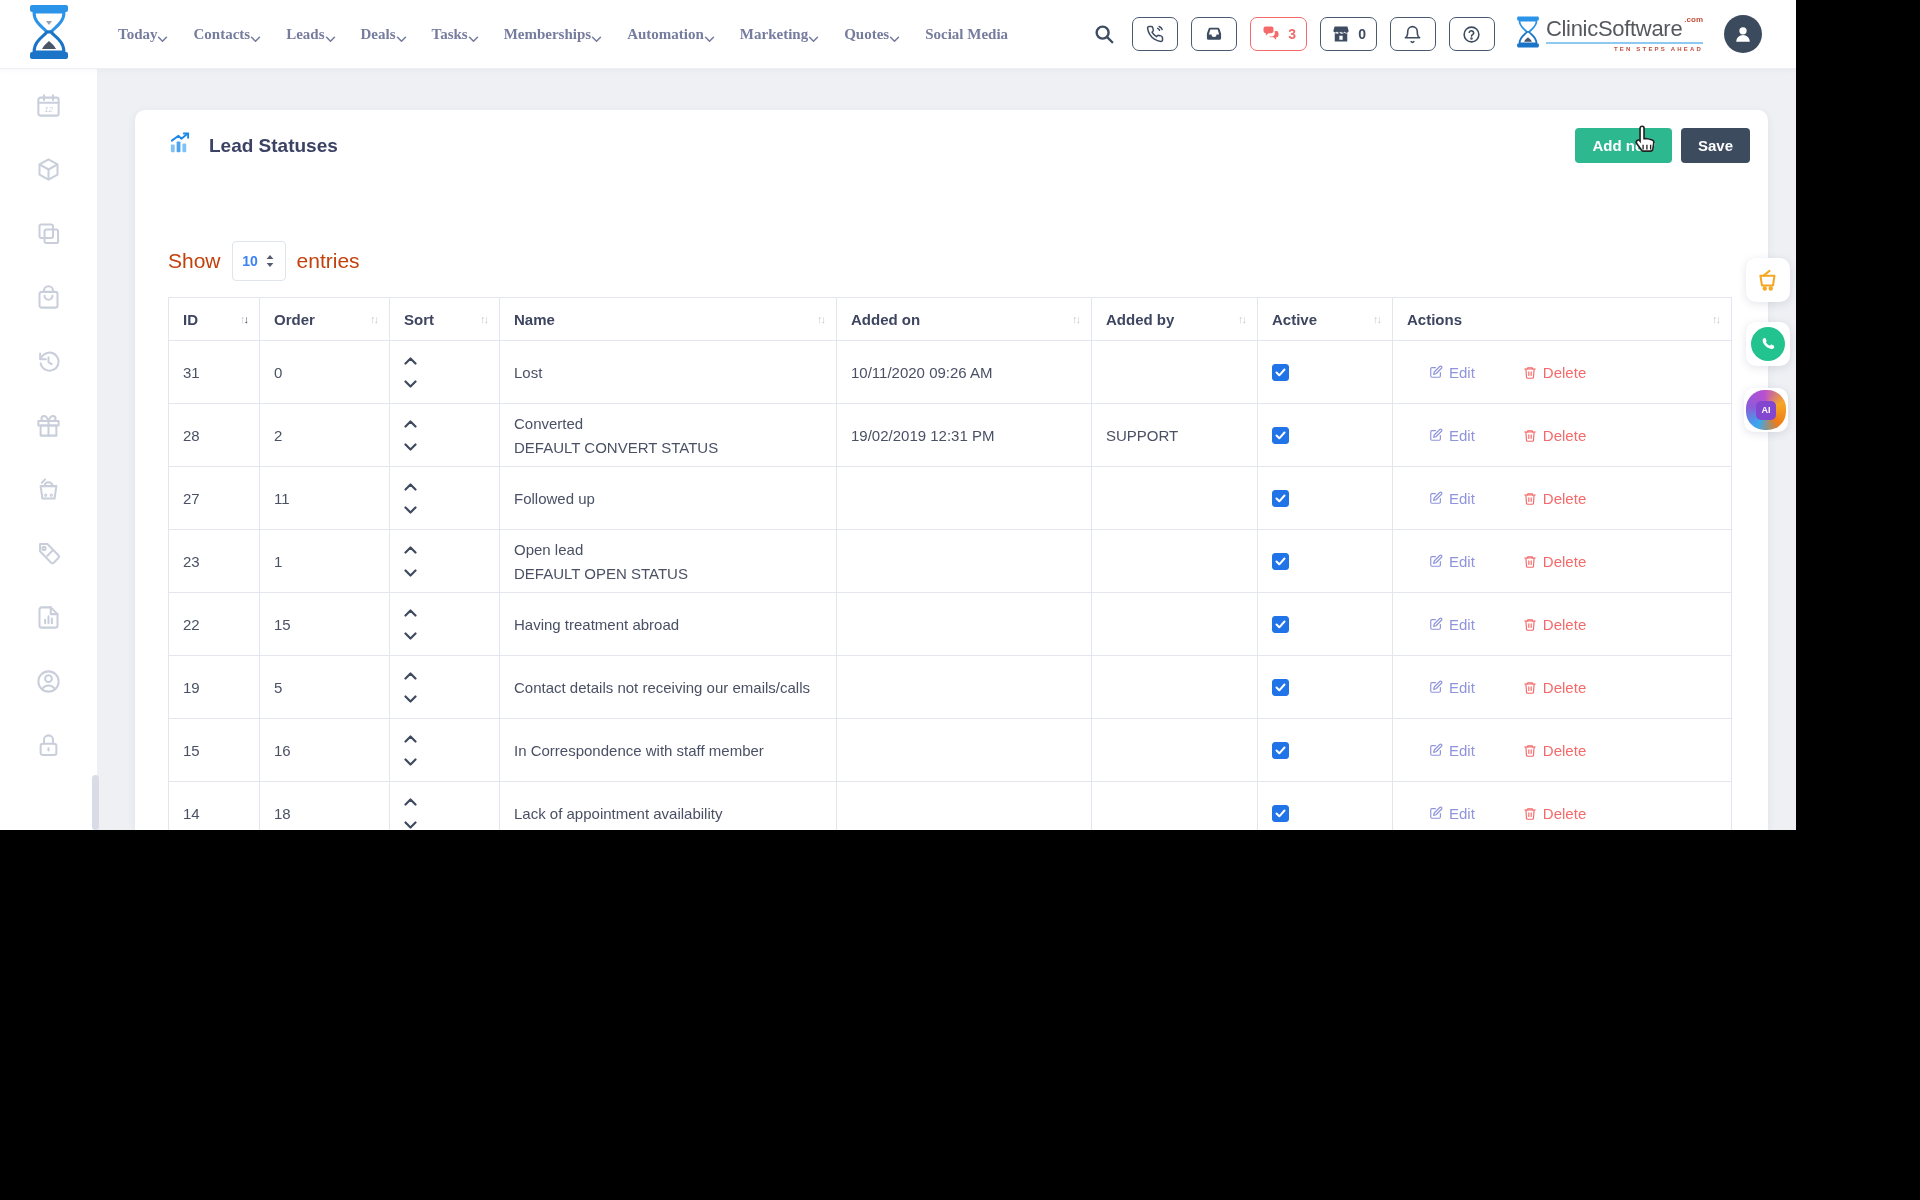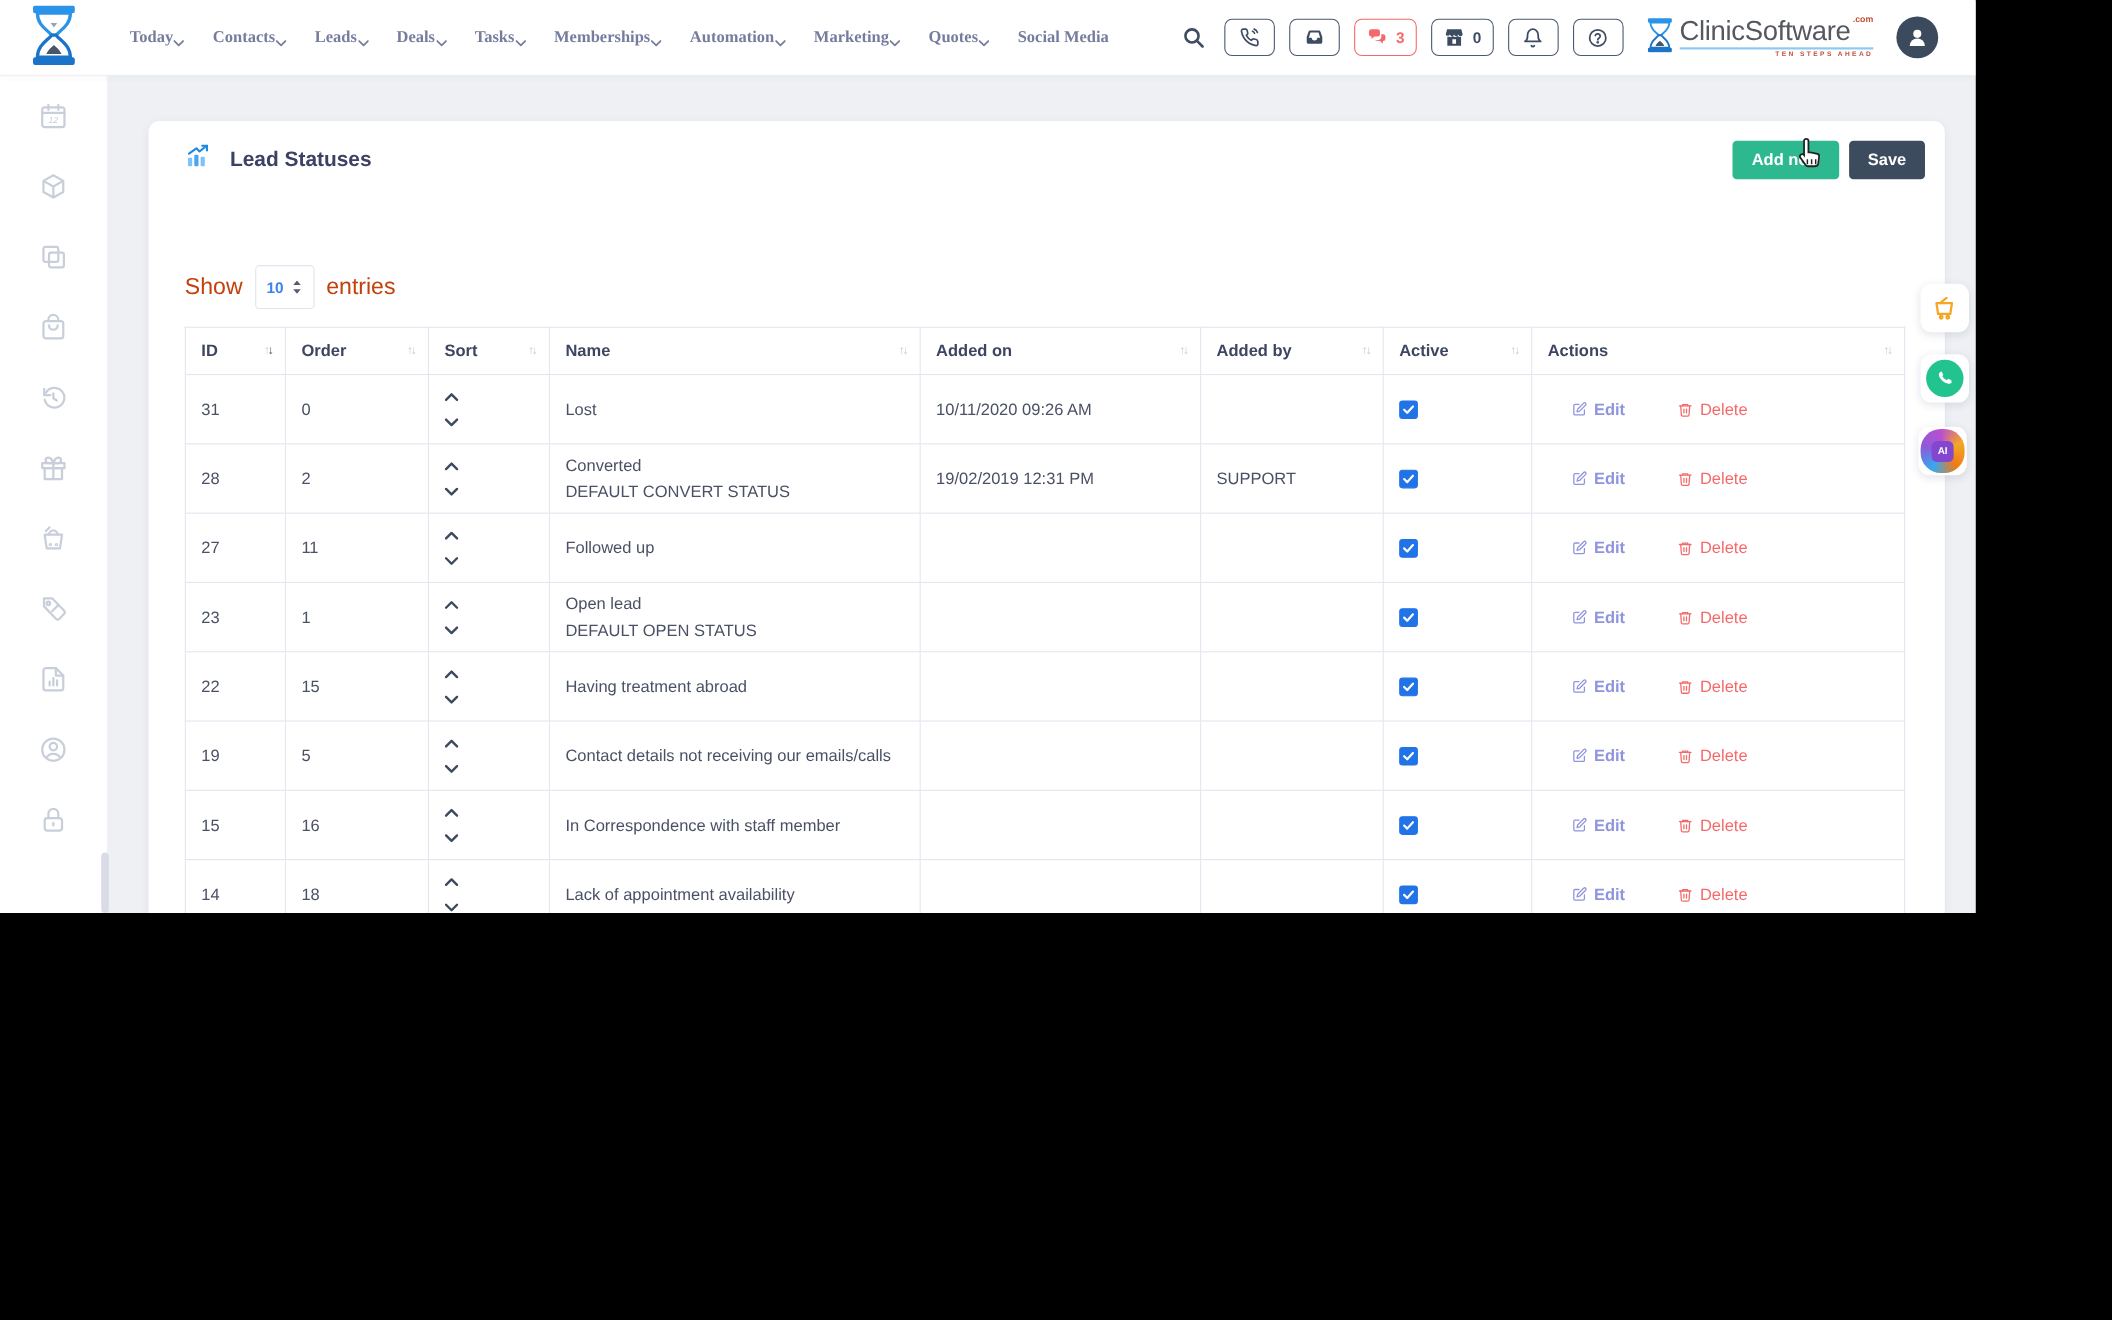--- a/index.html
+++ b/index.html
@@ -14,21 +14,21 @@
   .nav { display:flex; align-items:center; gap:25px; margin-left:20px; }
   .nav-item { display:flex; align-items:flex-end; gap:0; font-size:15px; font-weight:700; color:var(--nav-text,#767c9e); cursor:pointer; white-space:nowrap;font-family:Liberation Serif, serif; }
   .nav-item svg { stroke:var(--nav-text,#767c9e); }
   .top-tools { margin-left:auto; margin-right:34px; display:flex; align-items:center; gap:13px; }
   .tool-search { display:flex; align-items:center; margin-right:4px; color:#3e4c61; cursor:pointer; }
   .tool-btn { height:34px; min-width:46px; padding:0 10px; background:#fff; border:1.5px solid #4a5a70; border-radius:7px; display:flex; align-items:center; justify-content:center; gap:7px; color:#3e4c61; font-size:14px; font-weight:700; cursor:pointer; }
   .tool-btn.red { border-color:var(--danger-red,#f46a6a); color:var(--danger-red,#f46a6a); }
   .brand { display:flex; align-items:flex-end; gap:6px; margin-left:8px; cursor:pointer; }
   .brand-text { display:flex; flex-direction:column; line-height:1; }
   .brand-row { display:flex; align-items:flex-start; }
-  .brand-name { font-size:25px; color:#55585e; letter-spacing:-0.3px; }
+  .brand-name { font-size:22px; color:#55585e; letter-spacing:-0.3px; }
   .brand-tld { font-size:8px; color:#c0503c; font-weight:700; margin-left:2px; margin-top:-2px; }
   .brand-underline { height:2px; background:#8ec9f2; margin-top:2px; }
   .brand-tagline { font-size:6px; color:#c0503c; font-weight:700; letter-spacing:2.2px; margin-top:2px; align-self:flex-end; }
   .avatar { width:38px; height:38px; border-radius:50%; background:#3c4a5e; display:flex; align-items:center; justify-content:center; margin-left:8px; cursor:pointer; }
 
   
   .sidebar { position:absolute; left:0; top:68px; width:98px; height:762px; background:#fff; border-right:1px solid #eef0f5; display:flex; flex-direction:column; align-items:center; padding-top:24px; gap:37px; z-index:4; }
   .side-icon { color:#c9cedb; cursor:pointer; display:flex;font-style:italic; }
   .side-scroll { position:absolute; left:92px; top:775px; width:7px; height:55px; border-radius:4px; background:#d9dce6; z-index:6; }
 
@@ -61,21 +61,21 @@
   td { height:63px; padding:8px 14px; font-size:15px; color:#4a5165; vertical-align:middle; }
   .name-sub { margin-top:7px; }
   .sort-btns { display:flex; flex-direction:column; gap:15px; align-items:flex-start; }
   .sort-btn { background:none; border:none; padding:0; cursor:pointer; color:#3f4a5f; display:flex; }
   .cb { width:17px; height:17px; border-radius:3px; background:#fff; border:1.5px solid #9aa2b1; display:inline-flex; align-items:center; justify-content:center; cursor:pointer; }
   .cb.checked { background:var(--checkbox-blue,#2173e8); border-color:var(--checkbox-blue,#2173e8); }
   .cb svg { display:none; }
   .cb.checked svg { display:block; }
   .c-actions-in { display:flex; align-items:center; gap:48px; padding-left:22px; }
   .row-link { display:flex; align-items:center; gap:6px; font-size:15px; text-decoration:none; cursor:pointer; }
-  .link-edit { color:var(--link-indigo,#8f94dc);font-weight:bold; }
+  .link-edit { color:var(--link-indigo,#8f94dc); }
   .link-del { color:var(--danger-red,#f46a6a); }
 
   
   .dock-btn { position:absolute; width:44px; height:44px; background:#fff; border-radius:10px; box-shadow:0 2px 8px rgba(62,73,105,.14); display:flex; align-items:center; justify-content:center; cursor:pointer; z-index:6; }
   .wa-circle { width:34px; height:34px; border-radius:50%; background:var(--whatsapp-green,#22c38e); display:flex; align-items:center; justify-content:center; }
   .ai-blob { width:40px; height:40px; border-radius:46%; background:conic-gradient(from 210deg,#36a9f0,#8e5bd8,#b94fd1,#f4a825,#f07b16,#36a9f0); display:flex; align-items:center; justify-content:center; }
   .ai-core { width:20px; height:19px; background:#8347cf; border-radius:5px; color:#fff; font-size:9px; font-weight:700; display:flex; align-items:center; justify-content:center; }
 
   .cursor { position:absolute; left:1630px; top:124px; z-index:50; pointer-events:none; }
 </style>

